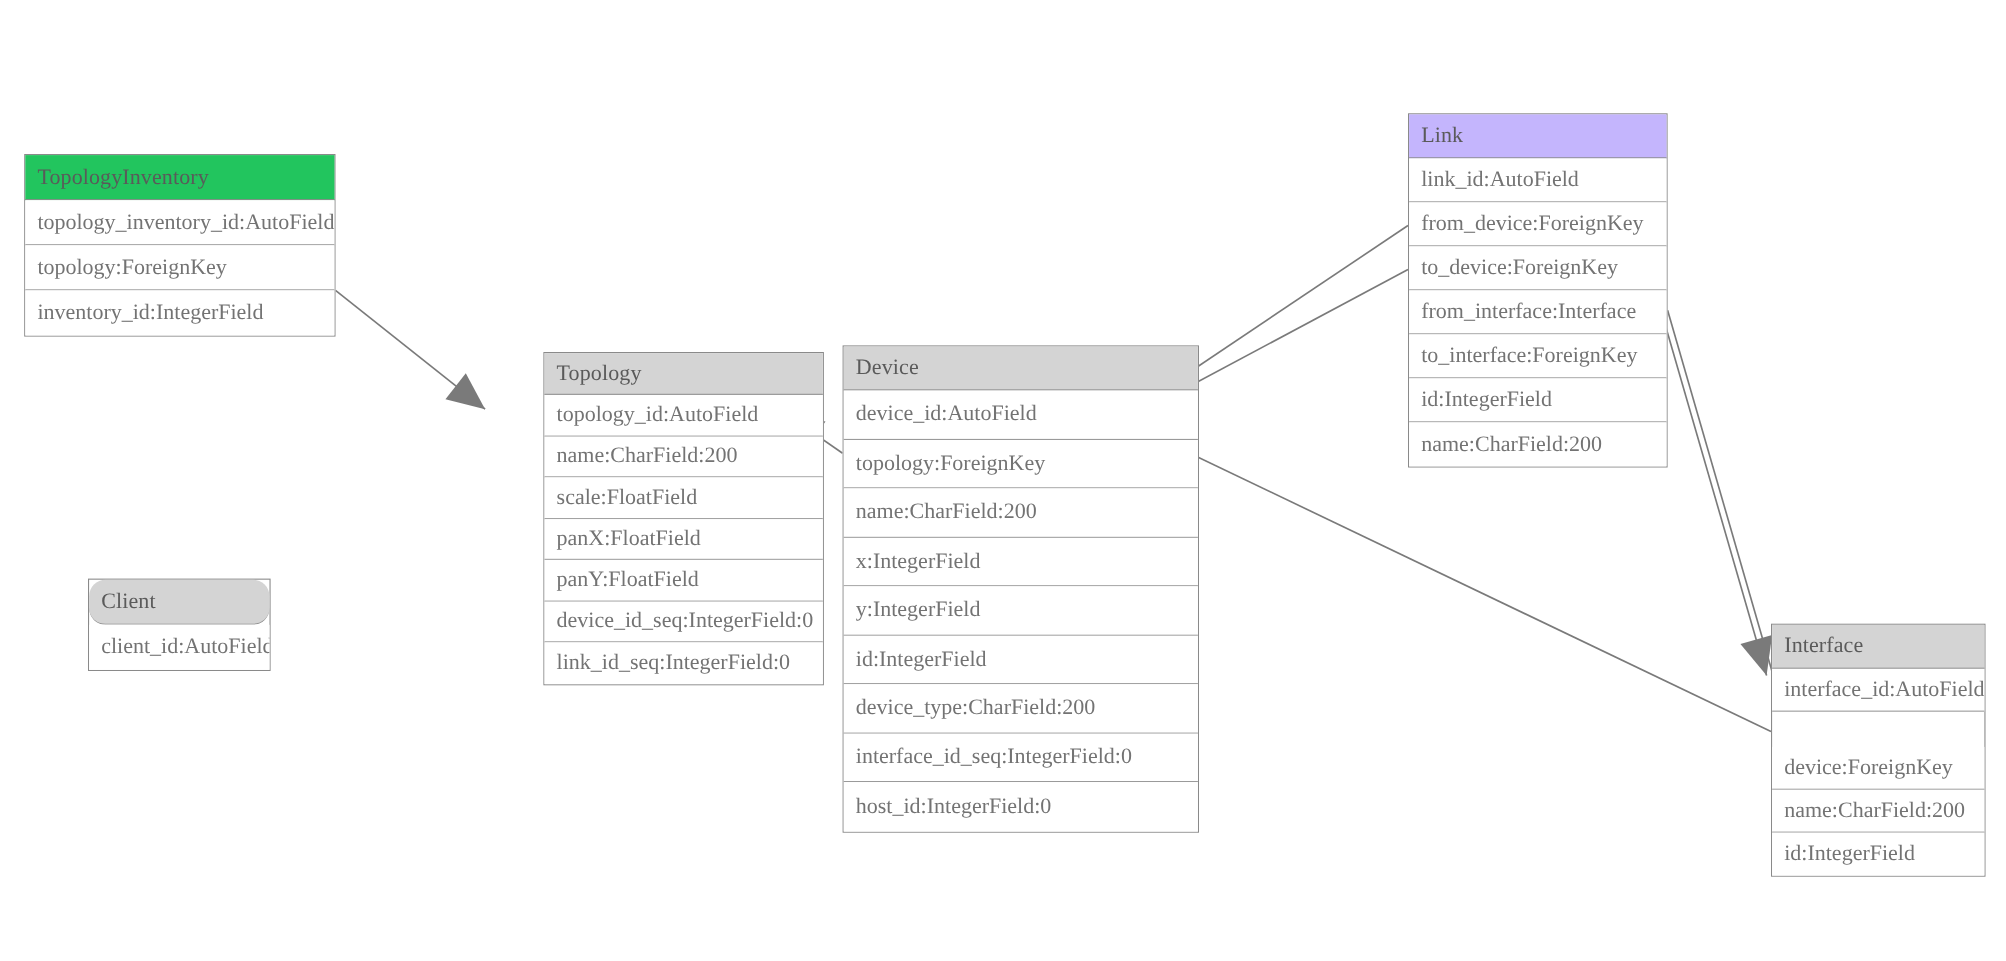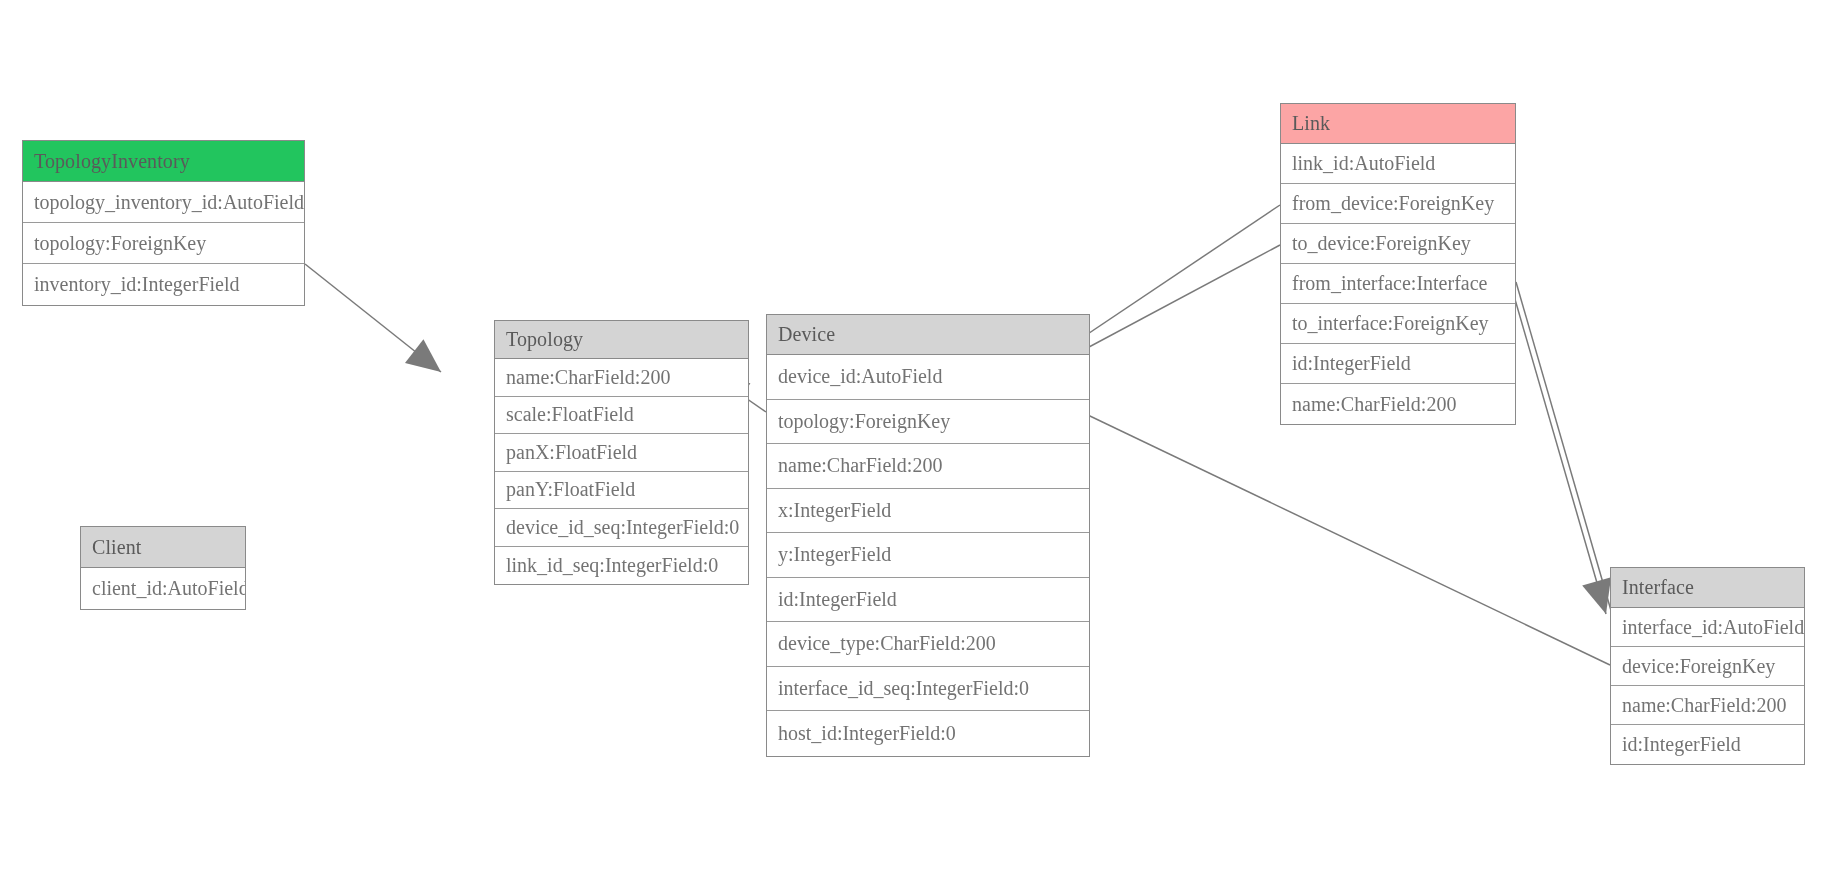--- a/index.html
+++ b/index.html
@@ -82,56 +82,57 @@
     </svg>
 
   <div id="entities">
       <div class="entity" style="left: 22px; top: 140px; width: 283px; border-color: rgb(138, 138, 138);">
         <div class="entity-header" style="height: 41px; background: #22c55e;">TopologyInventory</div>
         <div class="entity-field" style="height: 41px;">topology_inventory_id:AutoField</div>
         <div class="entity-field" style="height: 41px;">topology:ForeignKey</div>
         <div class="entity-field last" style="height: 41px;">inventory_id:IntegerField</div>
       </div>
       <div class="entity" style="left: 80px; top: 526px; width: 166px; border-color: rgb(138, 138, 138);">
-        <div class="entity-header" style="height: 41px; background: rgb(212, 212, 212);">Client</div>
+        <div class="entity-header" style="height: 41px; background: rgb(212, 212, 212); border-radius: 15px;">Client</div>
         <div class="entity-field last" style="height: 41px;">client_id:AutoField</div>
       </div>
       <div class="entity" style="left: 448px; top: 320px; width: 255px; border-color: rgb(138, 138, 138); margin-left: 46px;">
         <div class="entity-header" style="height: 38px; background: rgb(212, 212, 212);">Topology</div>
+        <div class="entity-field" style="height: 37.5px;">topology_id:AutoField</div>
         <div class="entity-field" style="height: 37.5px;">name:CharField:200</div>
         <div class="entity-field" style="height: 37.5px;">scale:FloatField</div>
         <div class="entity-field" style="height: 37.5px;">panX:FloatField</div>
         <div class="entity-field" style="height: 37.5px;">panY:FloatField</div>
         <div class="entity-field" style="height: 37.5px;">device_id_seq:IntegerField:0</div>
         <div class="entity-field last" style="height: 37.5px;">link_id_seq:IntegerField:0</div>
       </div>
       <div class="entity" style="left: 766px; top: 314px; width: 324px; border-color: rgb(138, 138, 138);">
         <div class="entity-header" style="height: 40px; background: rgb(212, 212, 212);">Device</div>
         <div class="entity-field" style="height: 44.5px;">device_id:AutoField</div>
         <div class="entity-field" style="height: 44.5px;">topology:ForeignKey</div>
         <div class="entity-field" style="height: 44.5px;">name:CharField:200</div>
         <div class="entity-field" style="height: 44.5px;">x:IntegerField</div>
         <div class="entity-field" style="height: 44.5px;">y:IntegerField</div>
         <div class="entity-field" style="height: 44.5px;">id:IntegerField</div>
         <div class="entity-field" style="height: 44.5px;">device_type:CharField:200</div>
         <div class="entity-field" style="height: 44.5px;">interface_id_seq:IntegerField:0</div>
         <div class="entity-field last" style="height: 44.5px;">host_id:IntegerField:0</div>
       </div>
       <div class="entity" style="left: 1280px; top: 103px; width: 236px; border-color: rgb(138, 138, 138);">
-        <div class="entity-header" style="height: 40px; background: #fca5a5;">Link</div>
+        <div class="entity-header" style="height: 40px; background: #c4b5fd;">Link</div>
         <div class="entity-field" style="height: 40px;">link_id:AutoField</div>
         <div class="entity-field" style="height: 40px;">from_device:ForeignKey</div>
         <div class="entity-field" style="height: 40px;">to_device:ForeignKey</div>
         <div class="entity-field" style="height: 40px;">from_interface:Interface</div>
         <div class="entity-field" style="height: 40px;">to_interface:ForeignKey</div>
         <div class="entity-field" style="height: 40px;">id:IntegerField</div>
         <div class="entity-field last" style="height: 40px;">name:CharField:200</div>
       </div>
       <div class="entity" style="left: 1610px; top: 567px; width: 195px; border-color: rgb(138, 138, 138);">
         <div class="entity-header" style="height: 40px; background: rgb(212, 212, 212);">Interface</div>
         <div class="entity-field" style="height: 39px;">interface_id:AutoField</div>
-        <div class="entity-field" style="height: 39px;">device:ForeignKey</div>
+        <div class="entity-field" style="height: 39px; margin-top: 32px;">device:ForeignKey</div>
         <div class="entity-field" style="height: 39px;">name:CharField:200</div>
         <div class="entity-field last" style="height: 39px;">id:IntegerField</div>
       </div>
     </div>
 
 </div>
 
 </body></html>

